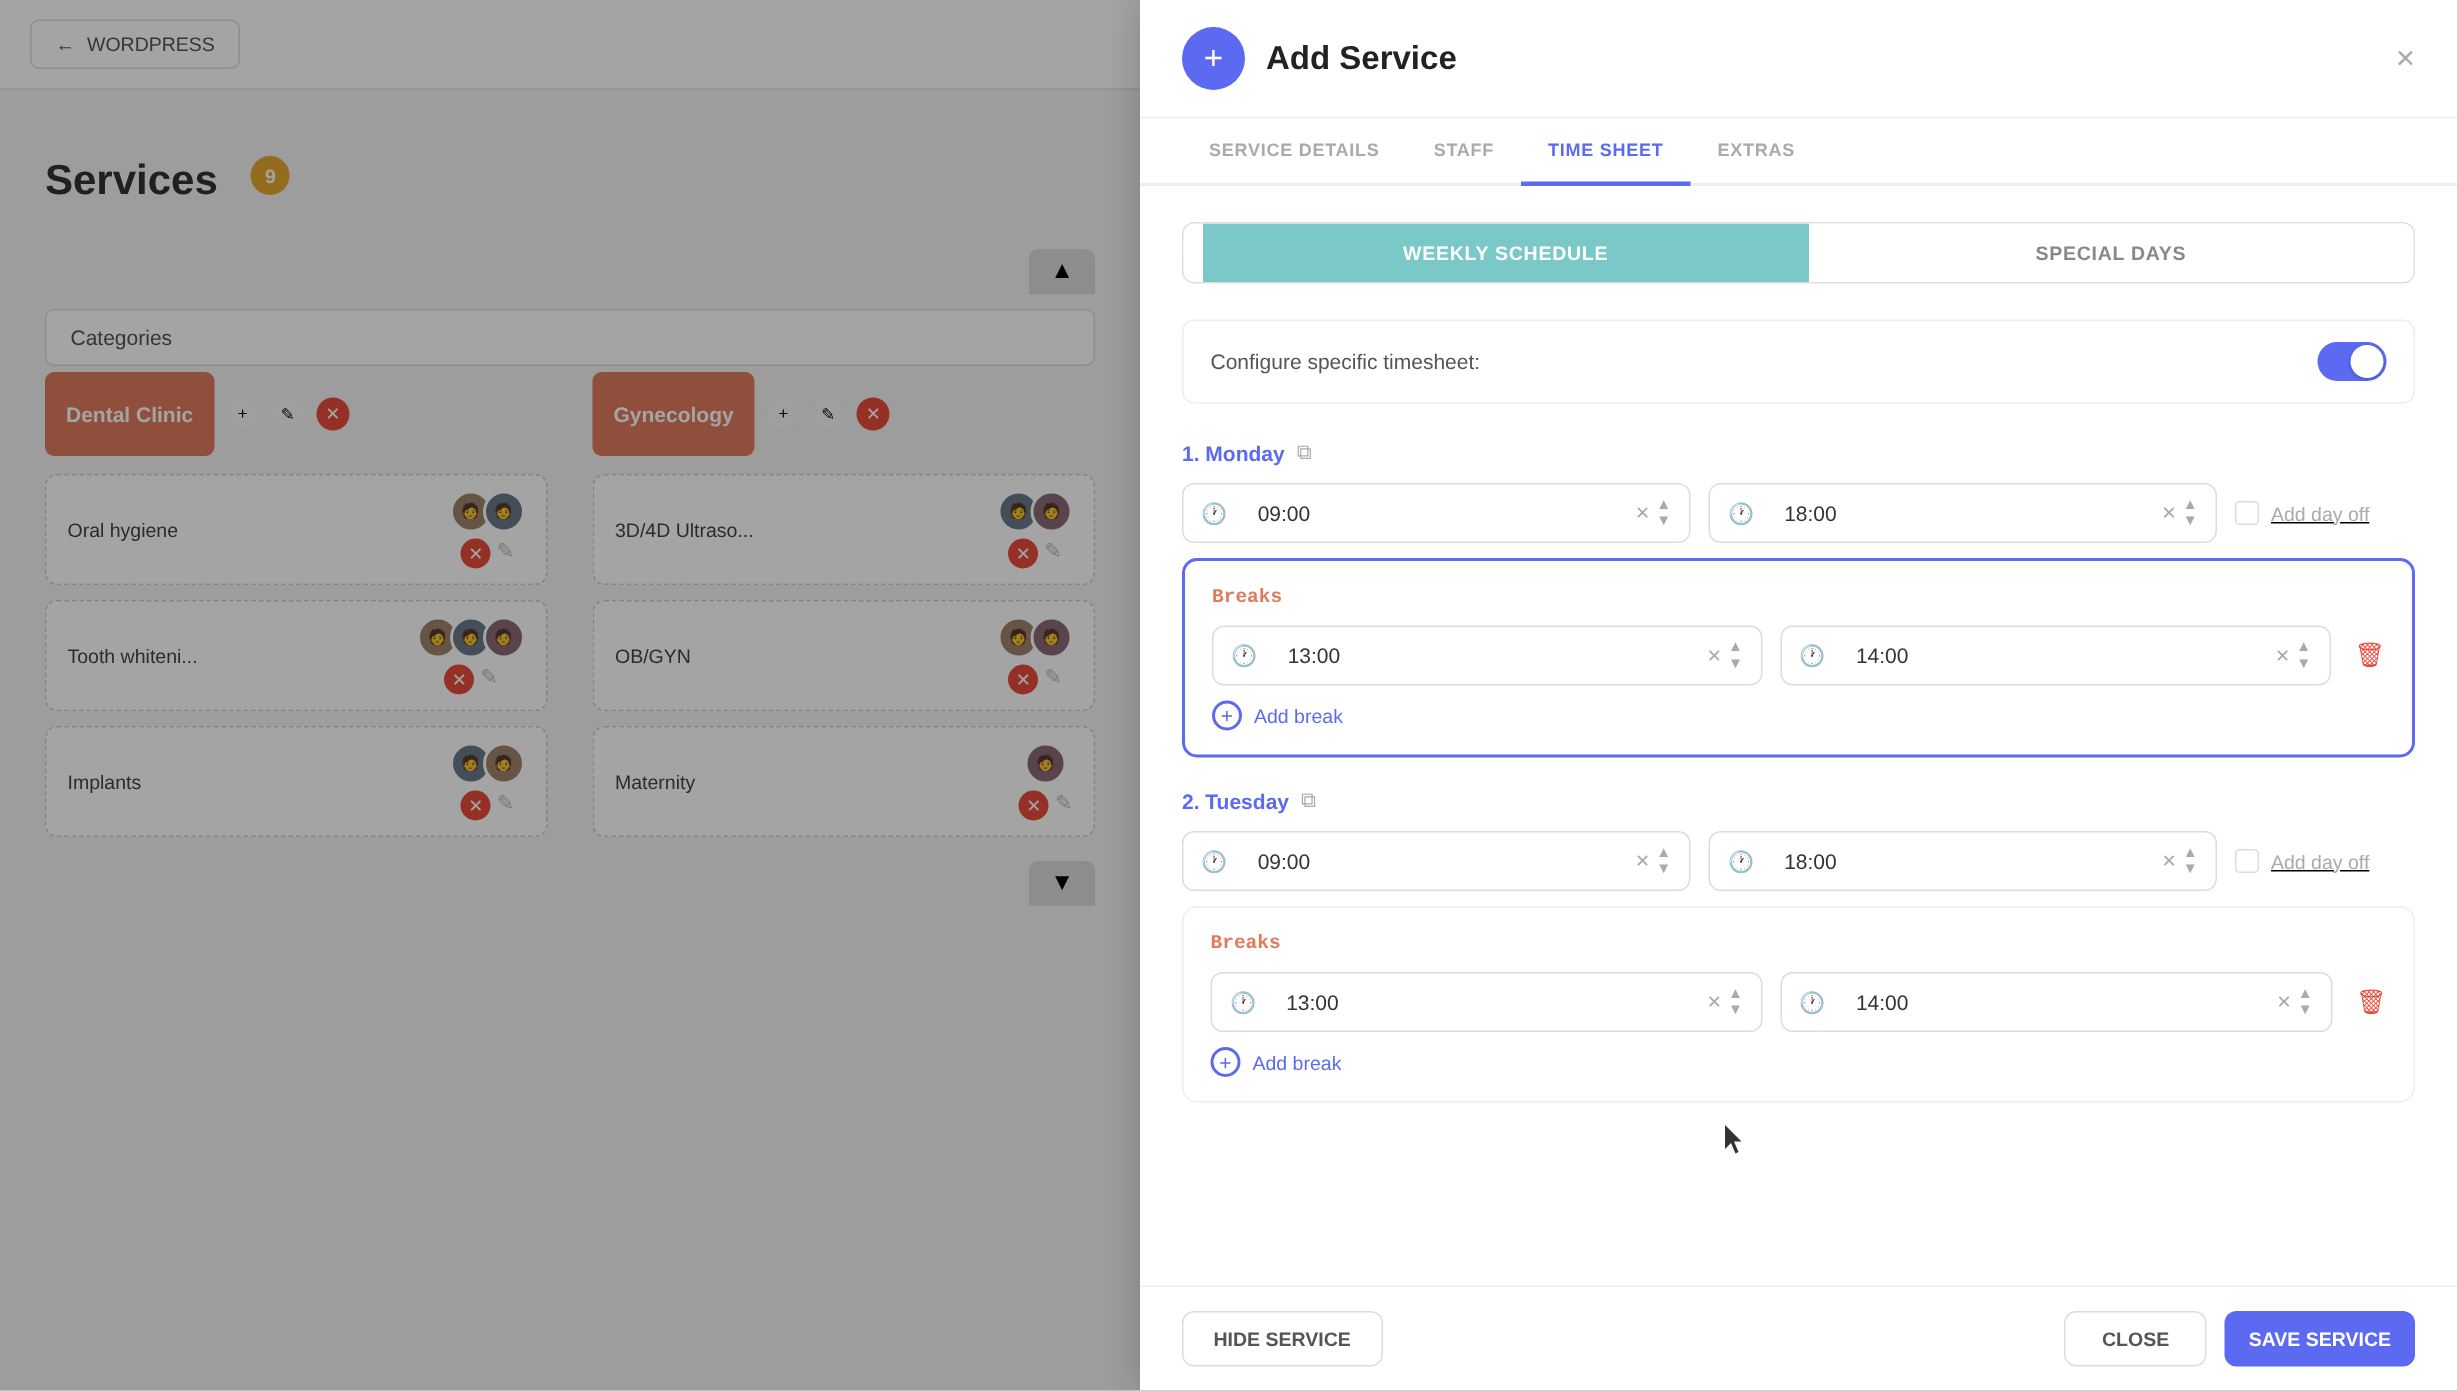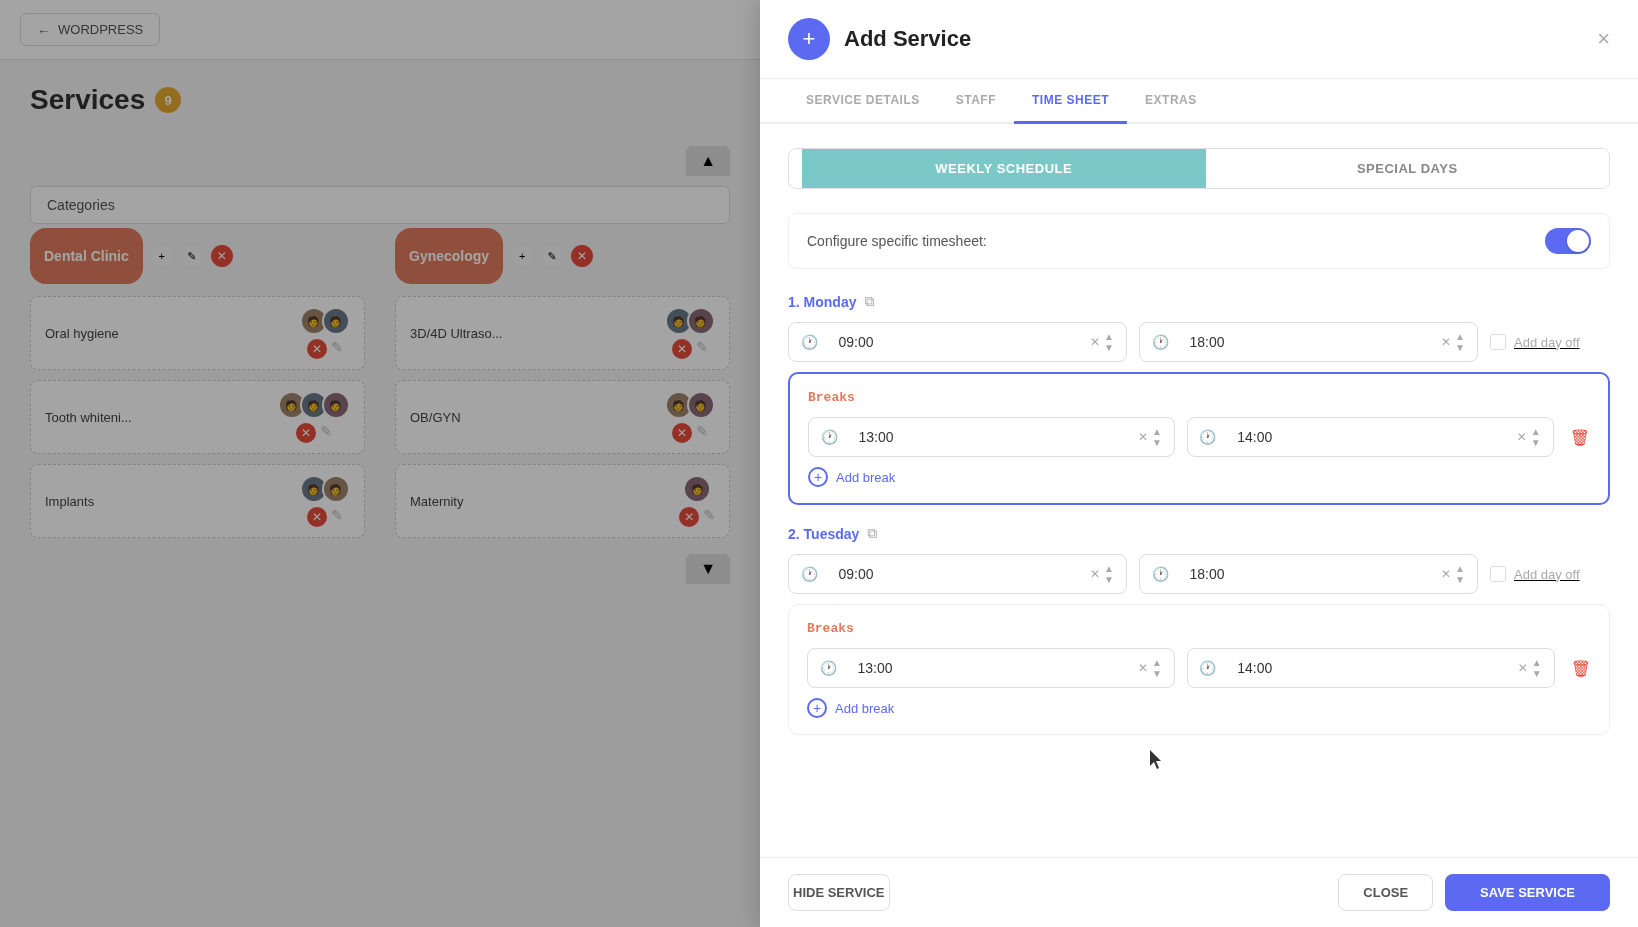--- a/index.html
+++ b/index.html
@@ -12,24 +12,24 @@
       overflow: hidden;
     }
     .bg-topbar {
       background: #fff; height: 60px; display: flex; align-items: center; padding: 0 20px;
       border-bottom: 1px solid #e0e0e0;
     }
     .bg-wp-btn {
       background: #fff; border: 1px solid #ddd; border-radius: 6px; padding: 8px 16px; font-size: 13px; color: #555; display: flex; align-items: center; gap: 8px;
     }
     .bg-content { padding: 24px 30px; }
-    .bg-title { font-size: 28px; font-weight: 700; color: #333; display: flex; align-items: center; gap: 10px; margin-bottom: 30px; }
+    .bg-title { font-size: 28px; font-weight: 700; color: #333; display: flex; align-items: flex-start; gap: 22px; margin-bottom: 30px; margin-top: 20px; }
     .bg-badge { background: #e8a830; color: #fff; border-radius: 50%; width: 26px; height: 26px; display: flex; align-items: center; justify-content: center; font-size: 13px; font-weight: 600; }
     .categories-bar { background: #fff; border: 1px solid #ddd; border-radius: 6px; padding: 10px 16px; margin-bottom: 4px; color: #555; font-size: 14px; }
-    .cat-box { background: #e07c5e; color: #fff; border-radius: 16px; padding: 20px 14px; font-size: 14px; font-weight: 600; display: flex; align-items: center; gap: 6px; }
+    .cat-box { background: #e07c5e; color: #fff; border-radius: 6px; padding: 20px 14px; font-size: 14px; font-weight: 600; display: flex; align-items: center; gap: 6px; }
     .cat-icon { background: rgba(255,255,255,0.3); border-radius: 50%; width: 22px; height: 22px; display: inline-flex; align-items: center; justify-content: center; font-size: 11px; cursor: pointer; }
     .cat-icon-red { background: #e74c3c; border-radius: 50%; width: 22px; height: 22px; display: inline-flex; align-items: center; justify-content: center; color: #fff; font-size: 12px; cursor: pointer; }
     .services-col { display: flex; flex-direction: column; gap: 10px; }
     .service-card { background: #fff; border: 1px dashed #ccc; border-radius: 8px; padding: 10px 14px; display: flex; align-items: center; justify-content: space-between; font-size: 13px; color: #444; min-width: 160px; }
     .service-card-inner { display: flex; align-items: center; gap: 8px; }
     .avatar-row { display: flex; }
     .avatar { width: 28px; height: 28px; border-radius: 50%; background: #ccc; border: 2px solid #fff; margin-left: -6px; overflow: hidden; display: flex; align-items: center; justify-content: center; font-size: 10px; color: #fff; }
     .avatar:first-child { margin-left: 0; }
     .av1 { background: #a0856b; }
     .av2 { background: #6b7a8b; }
@@ -99,24 +99,24 @@
     
     .breaks-box { border: 2px solid #5b6af0; border-radius: 10px; padding: 16px 18px; margin-bottom: 0; }
     .breaks-box-plain { border: 1px solid #eee; border-radius: 10px; padding: 16px 18px; margin-top: 10px; }
     .breaks-label { font-size: 13px; font-weight: 600; color: #e07c5e; margin-bottom: 12px; font-family: Liberation Mono, monospace; }
     .add-break { display: flex; align-items: center; gap: 8px; color: #5b6af0; font-size: 13px; cursor: pointer; margin-top: 10px; }
     .add-break-icon { width: 20px; height: 20px; border-radius: 50%; border: 2px solid #5b6af0; display: flex; align-items: center; justify-content: center; font-size: 14px; color: #5b6af0; }
     .delete-icon { color: #e74c3c; font-size: 16px; cursor: pointer; margin-left: 4px; }
 
     
     .modal-footer { padding: 16px 28px; border-top: 1px solid #eee; display: flex; justify-content: space-between; align-items: center; background: #fff; }
-    .hide-btn { background: #fff; border: 1px solid #ddd; border-radius: 8px; padding: 10px 4px; font-size: 13px; color: #555; cursor: pointer; font-weight: 600; }
+    .hide-btn { background: #fff; border: 1px solid #ddd; border-radius: 8px; padding: 10px 20px; font-size: 13px; color: #555; cursor: pointer; font-weight: 600; }
     .footer-right { display: flex; gap: 12px; }
     .close-btn { background: #fff; border: 1px solid #ddd; border-radius: 8px; padding: 10px 24px; font-size: 13px; color: #555; cursor: pointer; font-weight: 600; }
-    .save-btn { background: #5b6af0; border: none; border-radius: 8px; padding: 10px 35px; font-size: 13px; color: #fff; cursor: pointer; font-weight: 600; }
+    .save-btn { background: #5b6af0; border: none; border-radius: 8px; padding: 10px 16px; font-size: 13px; color: #fff; cursor: pointer; font-weight: 600; }
 
     .cursor-dot { position: absolute; width: 10px; height: 10px; pointer-events: none; z-index: 9999; }
   </style>
 </head>
 <body>
 
 <div class="bg-page">
   <div class="bg-topbar">
     <div class="bg-wp-btn">
       <span>←</span>

